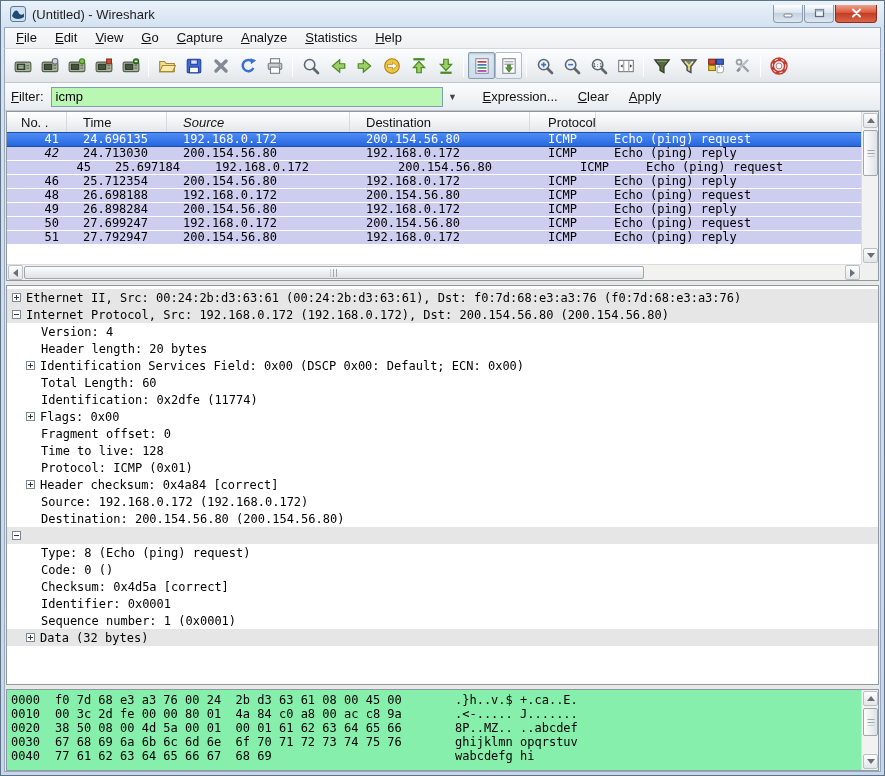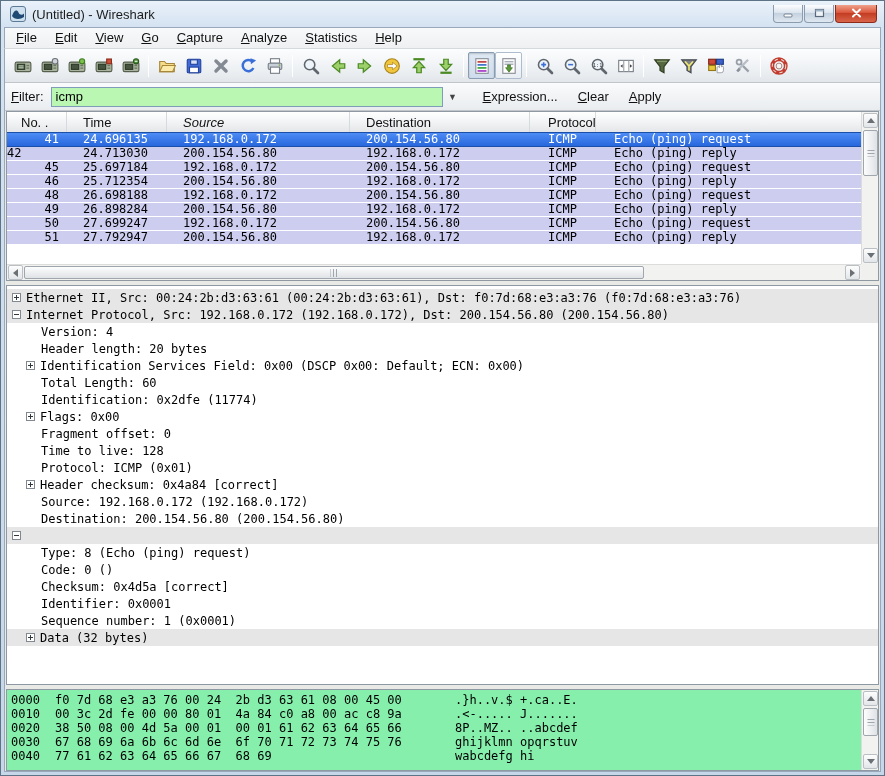--- a/index.html
+++ b/index.html
@@ -467,29 +467,29 @@
         <div id="pl-rows">
             <div class="pl-row selected">
               <div class="cell" style="width: 60px; text-align: right; padding-right: 8px;">41</div>
               <div class="cell" style="width: 100px; padding-left: 16px;">24.696135</div>
               <div class="cell" style="width: 183px; padding-left: 16px;">192.168.0.172</div>
               <div class="cell" style="width: 180px; padding-left: 16px;">200.154.56.80</div>
               <div class="cell" style="width: 66px; padding-left: 18px;">ICMP</div>
               <div class="cell grow" style="padding-left: 18px;">Echo (ping) request</div>
             </div>
             <div class="pl-row">
-              <div class="cell" style="width: 60px; padding-right: 8px;">42</div>
+              <div class="cell" style="width: 60px; text-align: right; padding-right: 8px; font-style: italic;">42</div>
               <div class="cell" style="width: 100px; padding-left: 16px;">24.713030</div>
               <div class="cell" style="width: 183px; padding-left: 16px;">200.154.56.80</div>
               <div class="cell" style="width: 180px; padding-left: 16px;">192.168.0.172</div>
               <div class="cell" style="width: 66px; padding-left: 18px;">ICMP</div>
               <div class="cell grow" style="padding-left: 18px;">Echo (ping) reply</div>
             </div>
             <div class="pl-row">
-              <div class="cell" style="width: 60px; text-align: right; padding-right: 8px;">45</div>
+              <div class="cell" style="width: 60px; text-align: right; padding-right: 8px; margin-left: 32px;">45</div>
               <div class="cell" style="width: 100px; padding-left: 16px;">25.697184</div>
               <div class="cell" style="width: 183px; padding-left: 16px;">192.168.0.172</div>
               <div class="cell" style="width: 180px; padding-left: 16px;">200.154.56.80</div>
               <div class="cell" style="width: 66px; padding-left: 18px;">ICMP</div>
               <div class="cell grow" style="padding-left: 18px;">Echo (ping) request</div>
             </div>
             <div class="pl-row">
               <div class="cell" style="width: 60px; text-align: right; padding-right: 8px;">46</div>
               <div class="cell" style="width: 100px; padding-left: 16px;">25.712354</div>
               <div class="cell" style="width: 183px; padding-left: 16px;">200.154.56.80</div>

